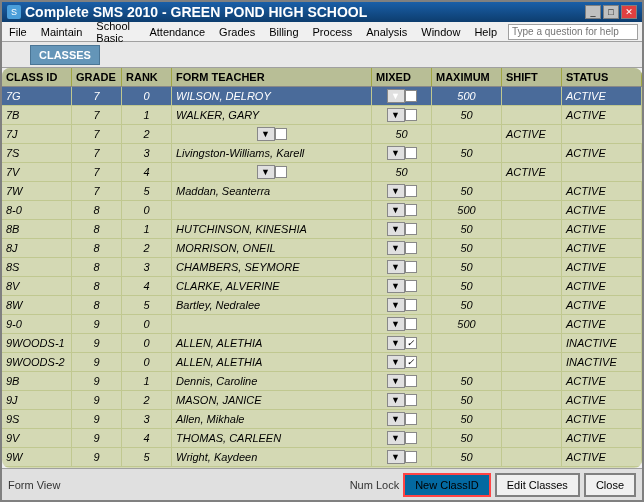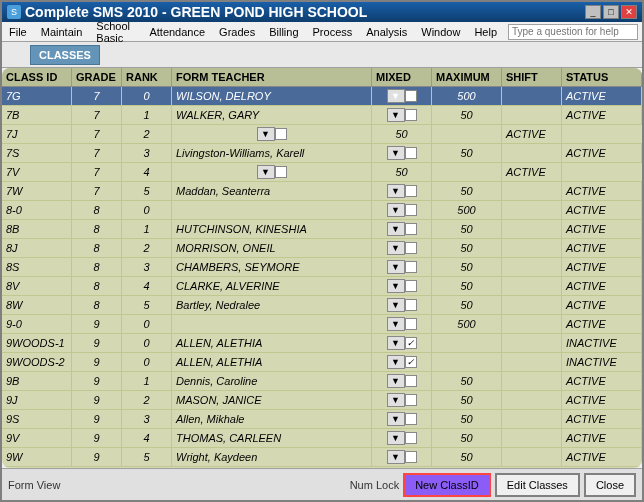--- a/index.html
+++ b/index.html
@@ -214,21 +214,21 @@
     .action-btn {
       padding: 3px 10px;
       font-size: 11px;
       border: 2px solid;
       cursor: pointer;
       height: 24px;
       display: flex;
       align-items: center;
     }
     .btn-new {
-      background: #8b5cf6;
+      background: #0369a1;
       border-color: #ff4444 #ff4444 #ff4444 #ff4444;
       border: 2px solid #ff4444;
     }
     .btn-edit {
       background: #f0f0f0;
       border-color: #808080;
     }
     .btn-close {
       background: #f0f0f0;
       border-color: #808080;

